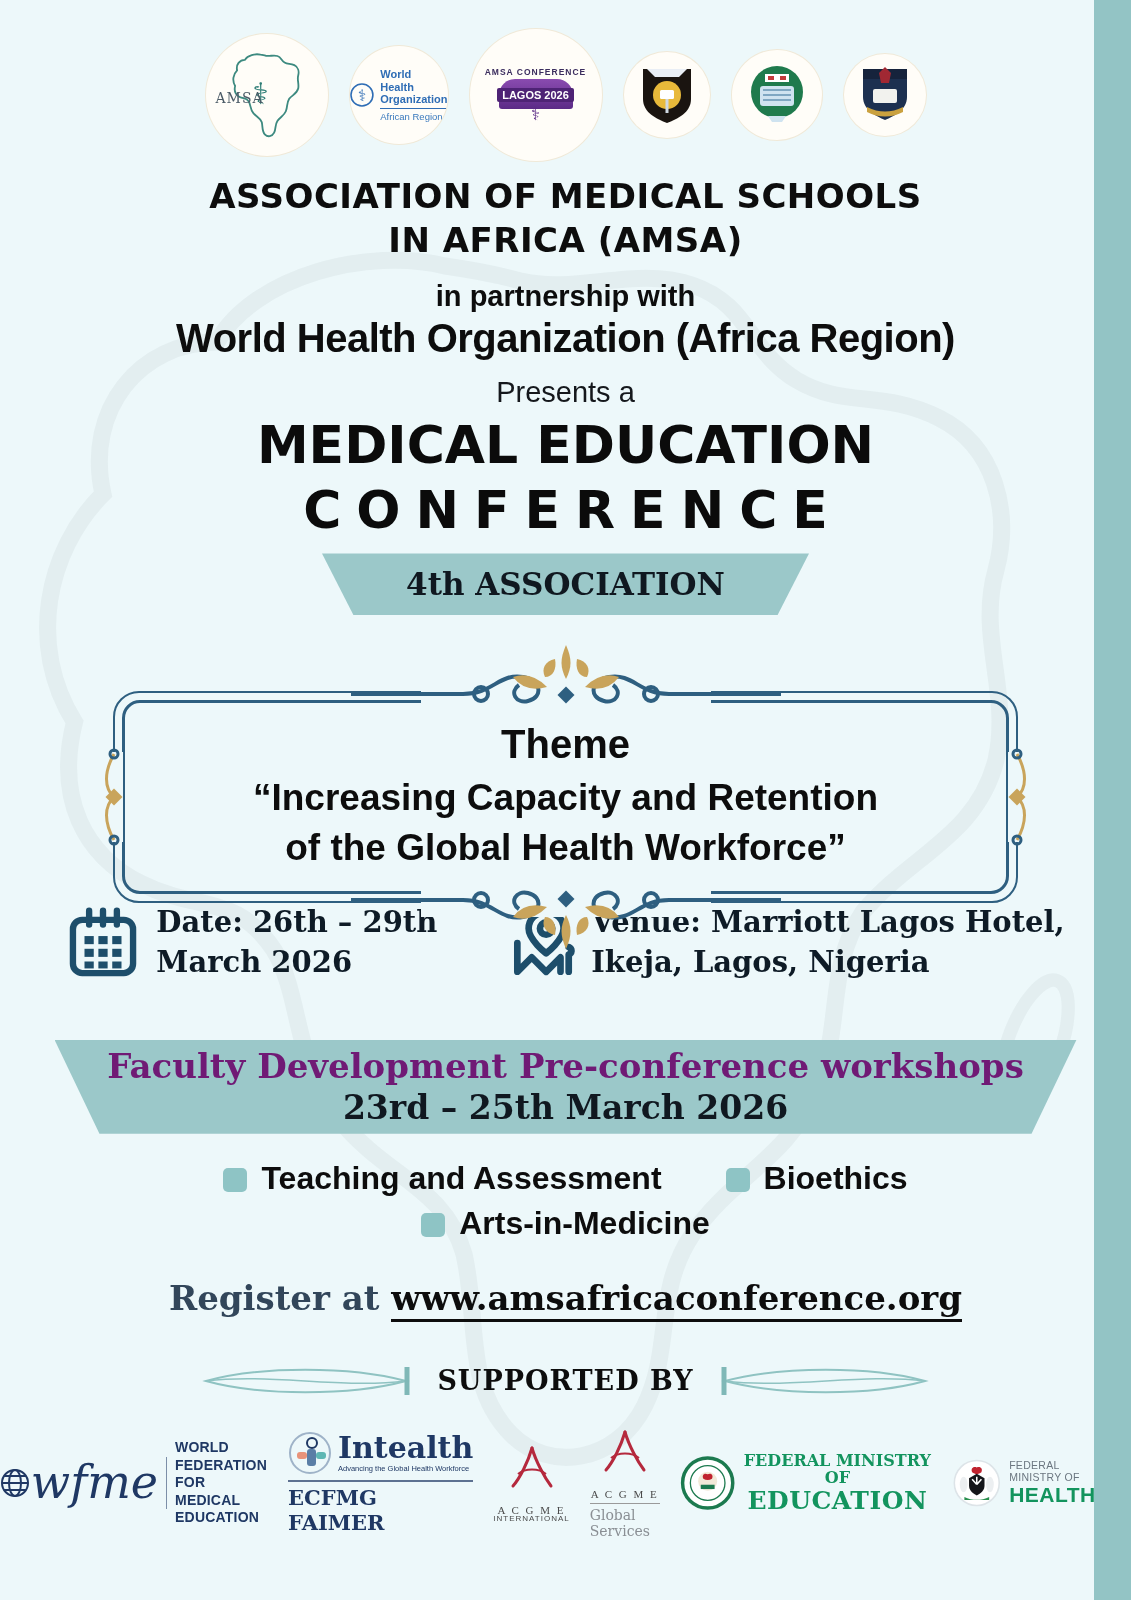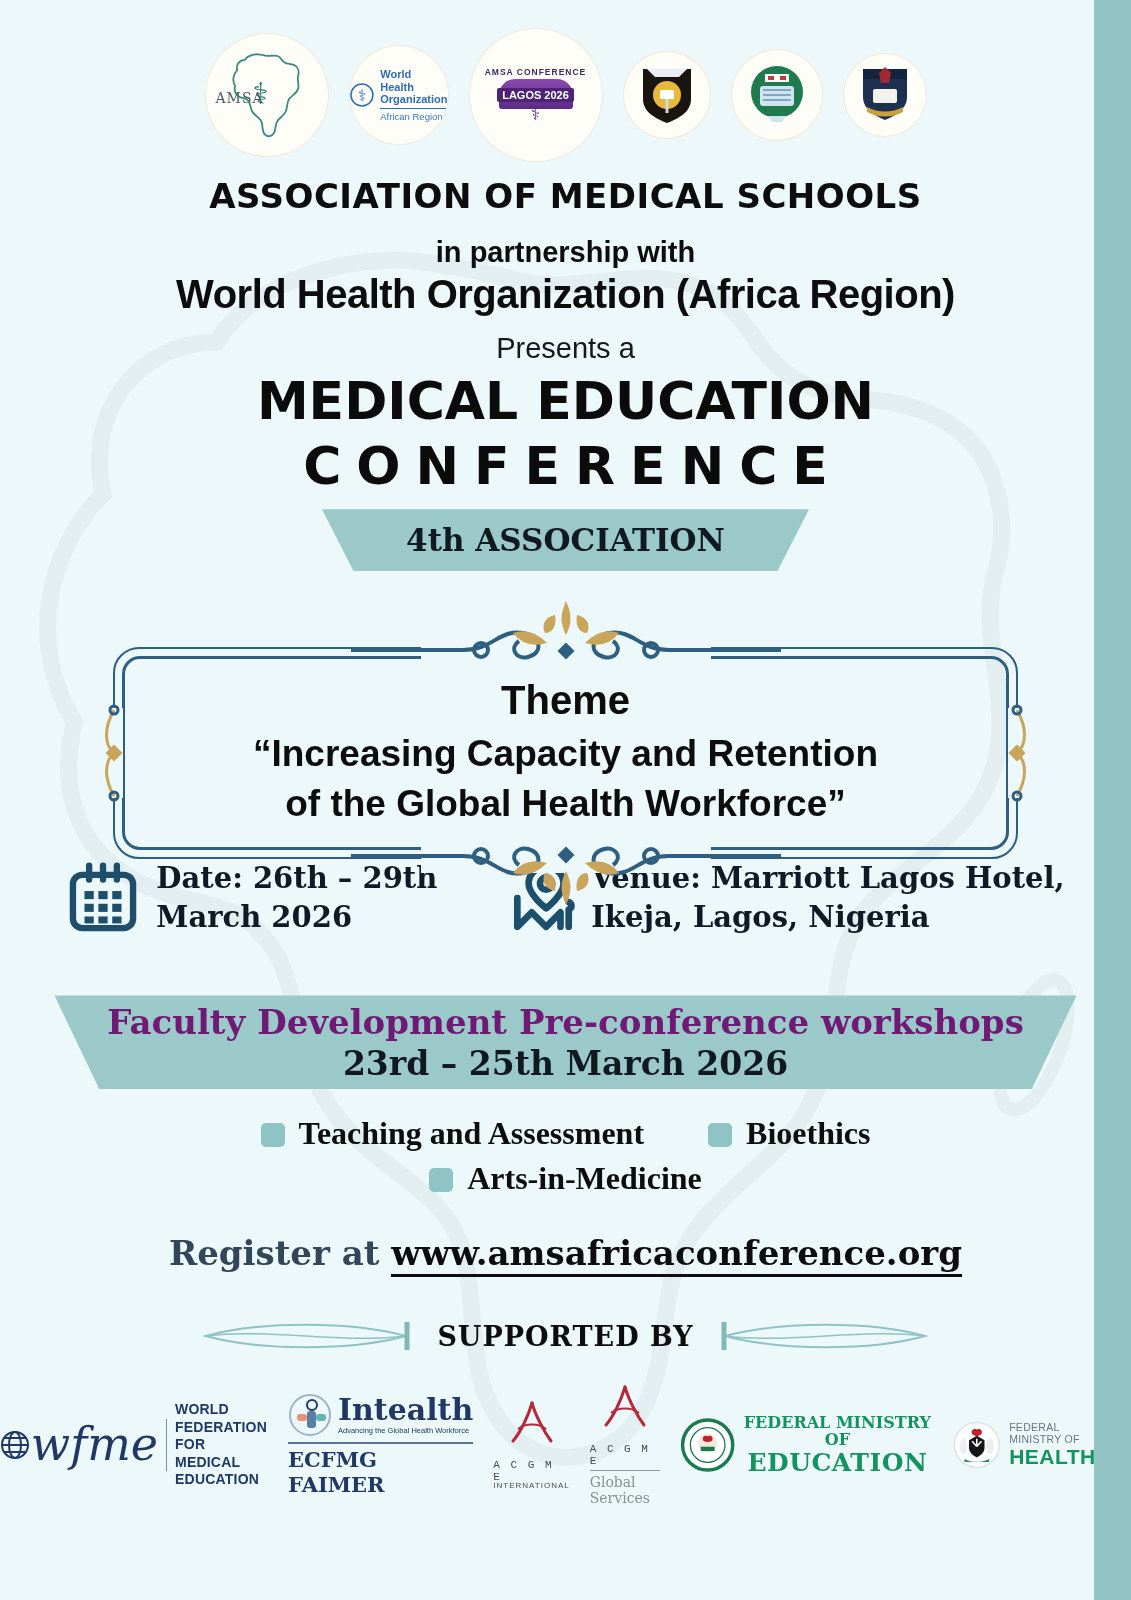--- a/index.html
+++ b/index.html
@@ -85,21 +85,21 @@
     clip-path:polygon(0 0,100% 0,95.6% 100%,4.4% 100%);
     display:flex; flex-direction:column; align-items:center; justify-content:center; gap:2px;
   }
   .workshops-banner .l1 { font-family:"DejaVu Serif", serif; font-weight:bold; font-size:34px; color:#701a75; }
   .workshops-banner .l2 { font-family:"DejaVu Serif", serif; font-weight:bold; font-size:33px; color:#101820; }
 
   .workshop-items { margin-top:26px; }
   .wrow { display:flex; justify-content:center; gap:64px; margin-top:8px; }
   .witem { display:flex; align-items:flex-start; gap:14px; }
   .wbullet { width:24px; height:24px; margin-top:8px; background:#8ec4c5; border-radius:5px; }
-  .wlabel { font-family:Liberation Serif, serif; font-weight:bold; font-size:32px; color:#0d0d0d; }
+  .wlabel { font-family:Liberation Sans, sans-serif; font-weight:bold; font-size:32px; color:#0d0d0d; }
 
   
   .register-line { margin-top:36px; text-align:center; font-family:"DejaVu Serif", serif; font-weight:bold; font-size:34px; }
   .register-prefix { color:#32465a; }
   .register-url { color:#0d0d0d; border-bottom:3px solid #0d0d0d; padding-bottom:1px; cursor:pointer; }
 
   
   .supported-row { margin-top:46px; display:flex; align-items:center; justify-content:center; gap:22px; }
   .supported-label { font-family:"DejaVu Serif", serif; font-weight:bold; font-size:27px; letter-spacing:1px; color:#0d0d0d; }
   .leaf-svg { width:215px; height:34px; }
@@ -114,21 +114,21 @@
   .wfme-left { display:flex; flex-direction:row; align-items:center; }
 
   .intealth-block { display:flex; flex-direction:column; align-items:center; }
   .intealth-topline { display:flex; align-items:center; gap:6px; }
   .intealth-name { font-family:"DejaVu Serif", serif; font-weight:bold; font-size:30px; color:#1f3864; line-height:1; }
   .intealth-tagline { font-size:7.5px; color:#1f3864; margin-top:1px; align-self:flex-end; }
   .intealth-rule { width:100%; height:2px; background:#1f3864; opacity:.7; margin:5px 0 3px; }
   .intealth-members { font-family:"DejaVu Serif", serif; font-weight:bold; font-size:21px; color:#1f3864; word-spacing:14px; }
 
   .acgme-block { display:flex; flex-direction:column; align-items:center; }
-  .acgme-letters { font-family:Liberation Mono, monospace; font-size:11px; letter-spacing:2px; color:#4a4a4a; margin-top:14px; }
+  .acgme-letters { font-family:Liberation Serif, serif; font-size:11px; letter-spacing:2px; color:#4a4a4a; margin-top:14px; }
   .acgme-sub-intl { font-size:8px; letter-spacing:1px; color:#4a4a4a; margin-top:-2px; }
   .acgme-rule { width:70px; height:1px; background:#9a9a9a; margin:3px 0; }
   .acgme-global-sub { font-family:"DejaVu Serif", serif; font-size:14px; color:#8a8f94; }
 
   .ministry-block { display:flex; align-items:center; gap:8px; }
   .fmoe-text { font-family:"DejaVu Serif", serif; font-weight:bold; color:#13945e; line-height:1.1; text-align:center; }
   .fmoe-l1 { font-size:16px; } .fmoe-l2 { font-size:25px; letter-spacing:.5px; }
   .fmoh-text { line-height:1.15; }
   .fmoh-l1 { font-size:10.5px; color:#6b7680; letter-spacing:.3px; }
   .fmoh-l2 { font-size:21px; font-weight:bold; color:#13945e; letter-spacing:.5px; }
@@ -208,20 +208,21 @@
           <path d="M20,8 l6,-6 l6,6 l-2,10 h-8 Z" fill="#a12833"></path>
           <rect x="14" y="24" width="24" height="14" rx="2" fill="#f2f2ee"></rect>
           <path d="M8,42 c12,6 24,6 36,0 v5 c-12,6 -24,6 -36,0 Z" fill="#caa13f"></path>
         </svg>
       </div>
 
     </div>
 
     <div class="center org-title">
       <div>ASSOCIATION OF MEDICAL SCHOOLS</div>
+      <div>IN AFRICA (AMSA)</div>
     </div>
 
     <div class="center partnership">in partnership with</div>
     <div class="center partner-name">World Health Organization (Africa Region)</div>
     <div class="center presents">Presents a</div>
 
     <div class="center event-title">
       <div>MEDICAL EDUCATION</div>
       <div class="event-l2">CONFERENCE</div>
     </div>

